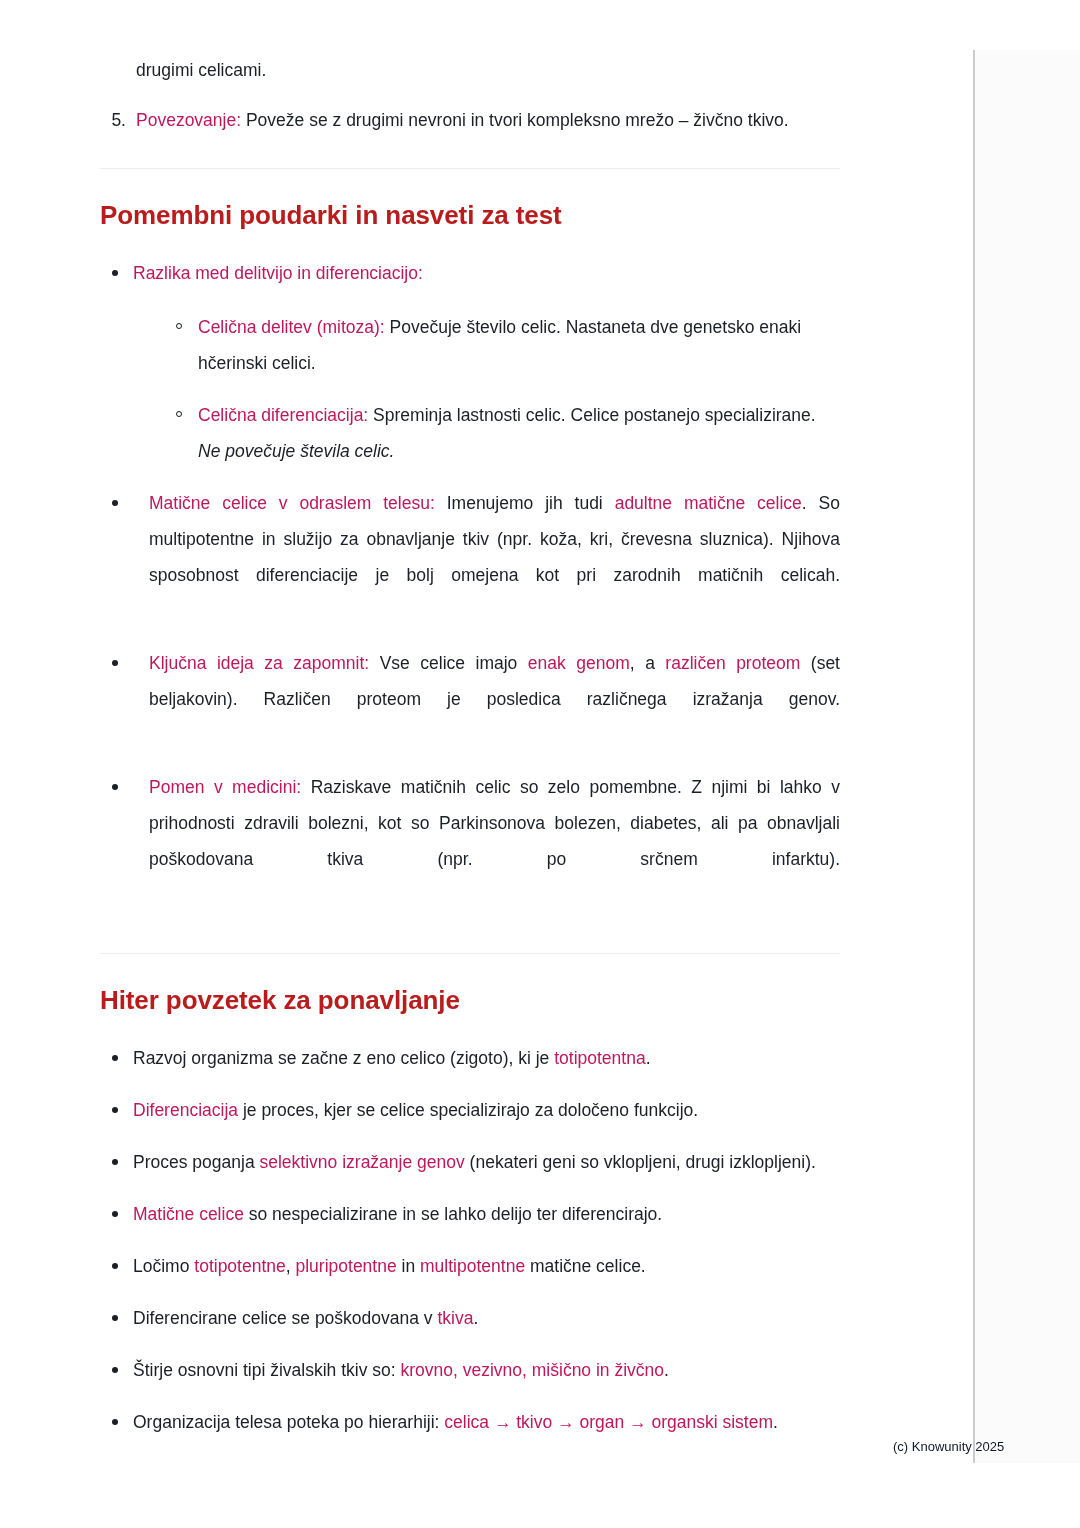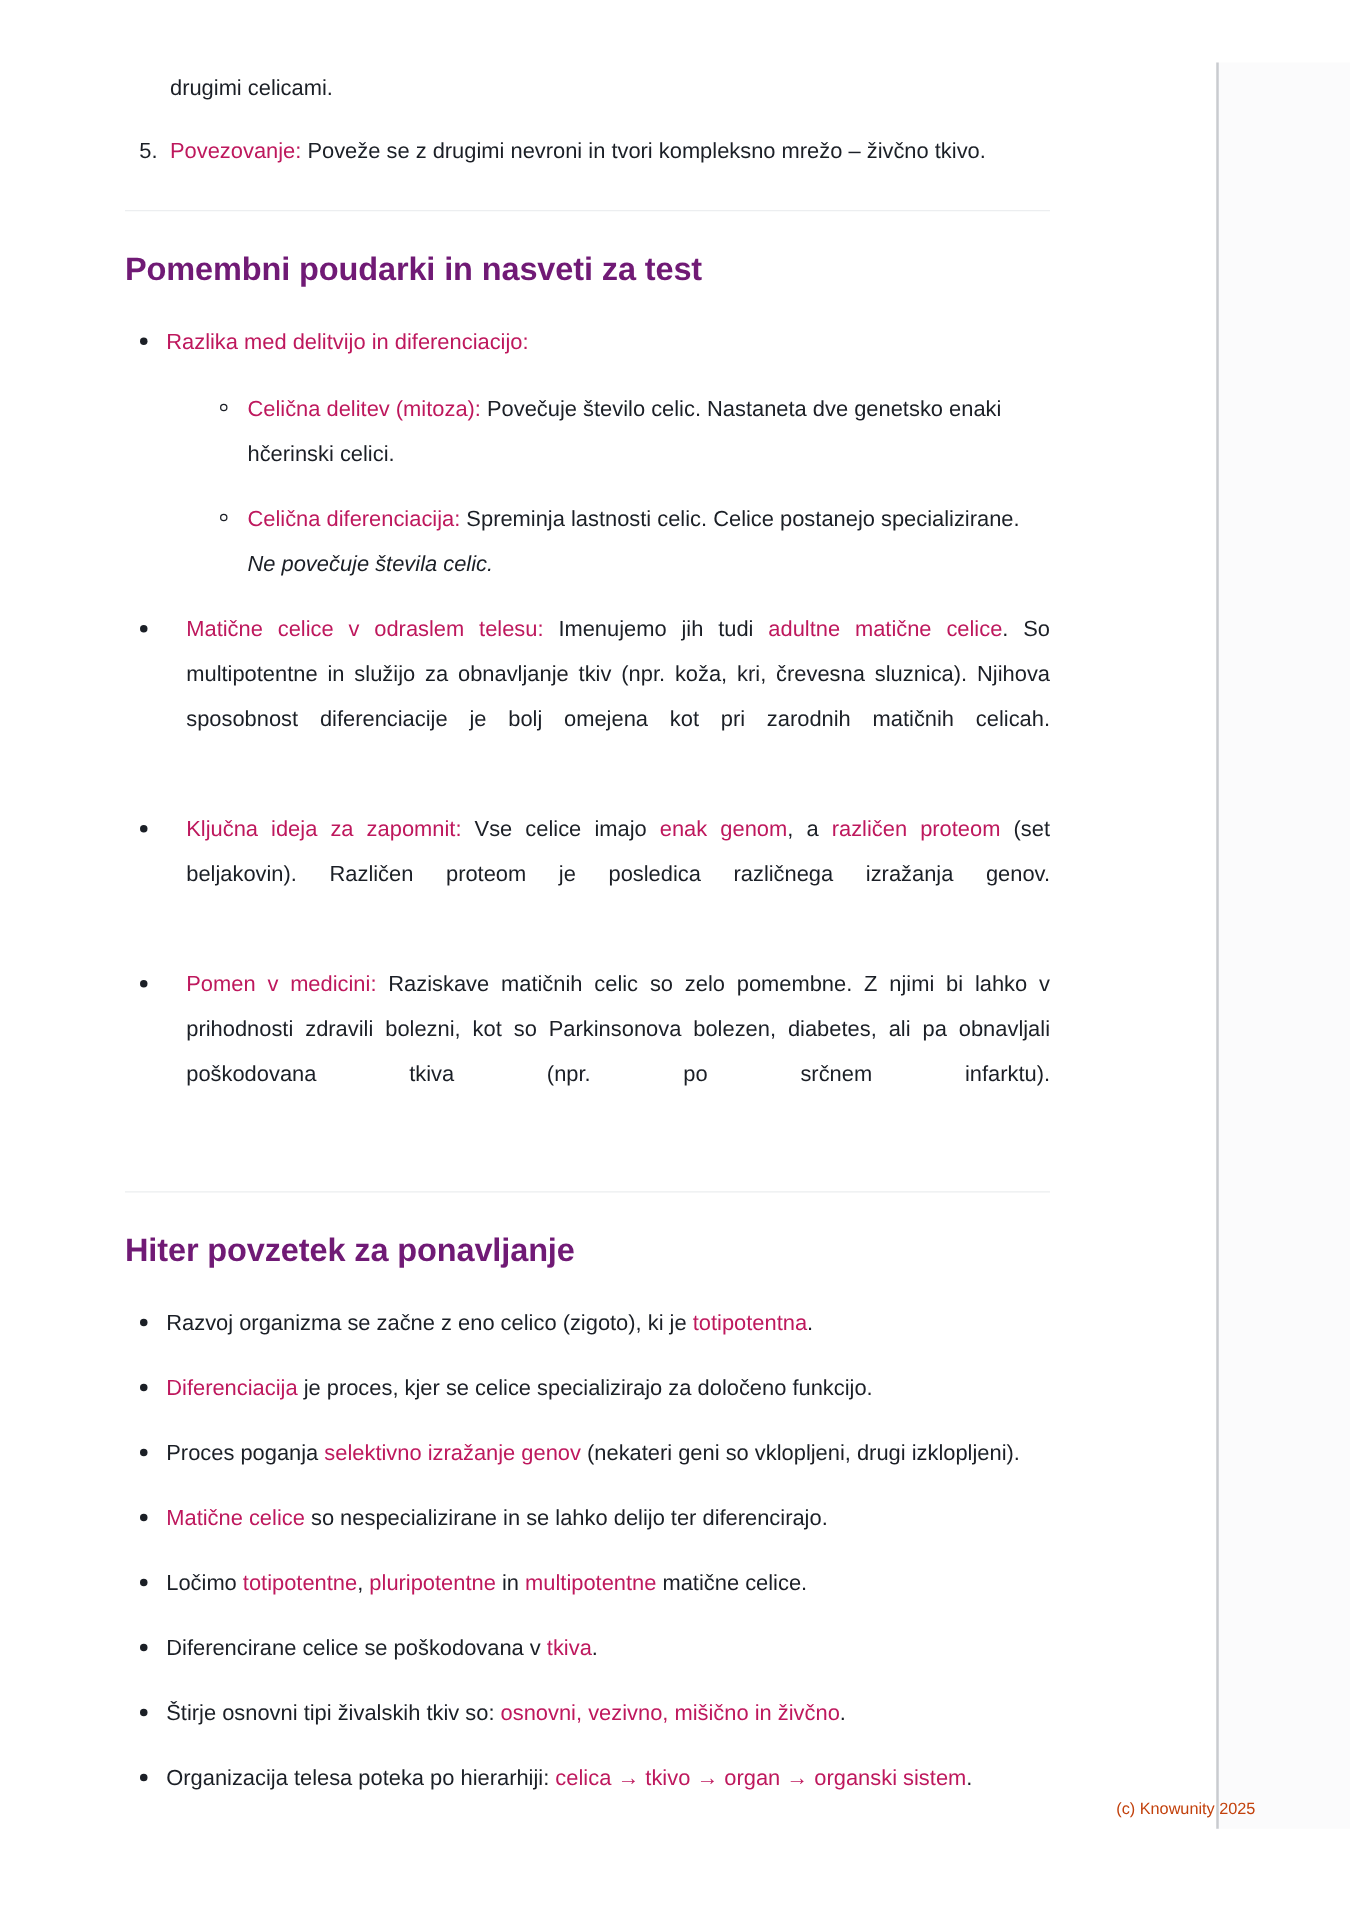--- a/index.html
+++ b/index.html
@@ -36,21 +36,21 @@
     height: 1px;
     background: #eceef0;
     margin: 30px 0 30px 0;
     border: 0;
   }
 
   .section-heading {
     font-size: 26px;
     line-height: 1.3;
     font-weight: 700;
-    color: #701a75;
+    color: #b91c1c;
     letter-spacing: -0.1px;
     margin: 0 0 22px 0;
   }
 
   
   ol.numbered,
   ul.bullets,
   ul.sub-bullets {
     margin: 0;
     padding: 0;
@@ -142,21 +142,21 @@
     border-left: 2px solid #c9cbcf;
   }
 
   
   .watermark {
     position: absolute;
     left: 893px;
     top: 1438px;
     font-size: 13px;
     line-height: 18px;
-    color: #c2410c;
+    color: #0f172a;
     white-space: nowrap;
     font-family: "Liberation Sans", "DejaVu Sans", sans-serif;
   }
 </style>
 </head>
 <body>
 
 <div class="page-sheet">
 
   <div class="scroll-strip"></div>
@@ -236,21 +236,21 @@
         <li class="bullet-item">
           <span class="marker-dot"></span>
           <span class="text"><span>Ločimo </span><b>totipotentne</b><span>, </span><b>pluripotentne</b><span> in </span><b>multipotentne</b><span> matične celice.</span></span>
         </li>
         <li class="bullet-item">
           <span class="marker-dot"></span>
           <span class="text"><span>Diferencirane celice se poškodovana v </span><b>tkiva</b><span>.</span></span>
         </li>
         <li class="bullet-item">
           <span class="marker-dot"></span>
-          <span class="text"><span>Štirje osnovni tipi živalskih tkiv so: </span><b>osnovni, vezivno, mišično in živčno</b><span>.</span></span>
+          <span class="text"><span>Štirje osnovni tipi živalskih tkiv so: </span><b>krovno, vezivno, mišično in živčno</b><span>.</span></span>
         </li>
         <li class="bullet-item">
           <span class="marker-dot"></span>
           <span class="text"><span>Organizacija telesa poteka po hierarhiji: </span><b>celica → tkivo → organ → organski sistem</b><span>.</span></span>
         </li>
       </ul>
 
   </div>
 
   <div class="watermark">(c) Knowunity 2025</div>

